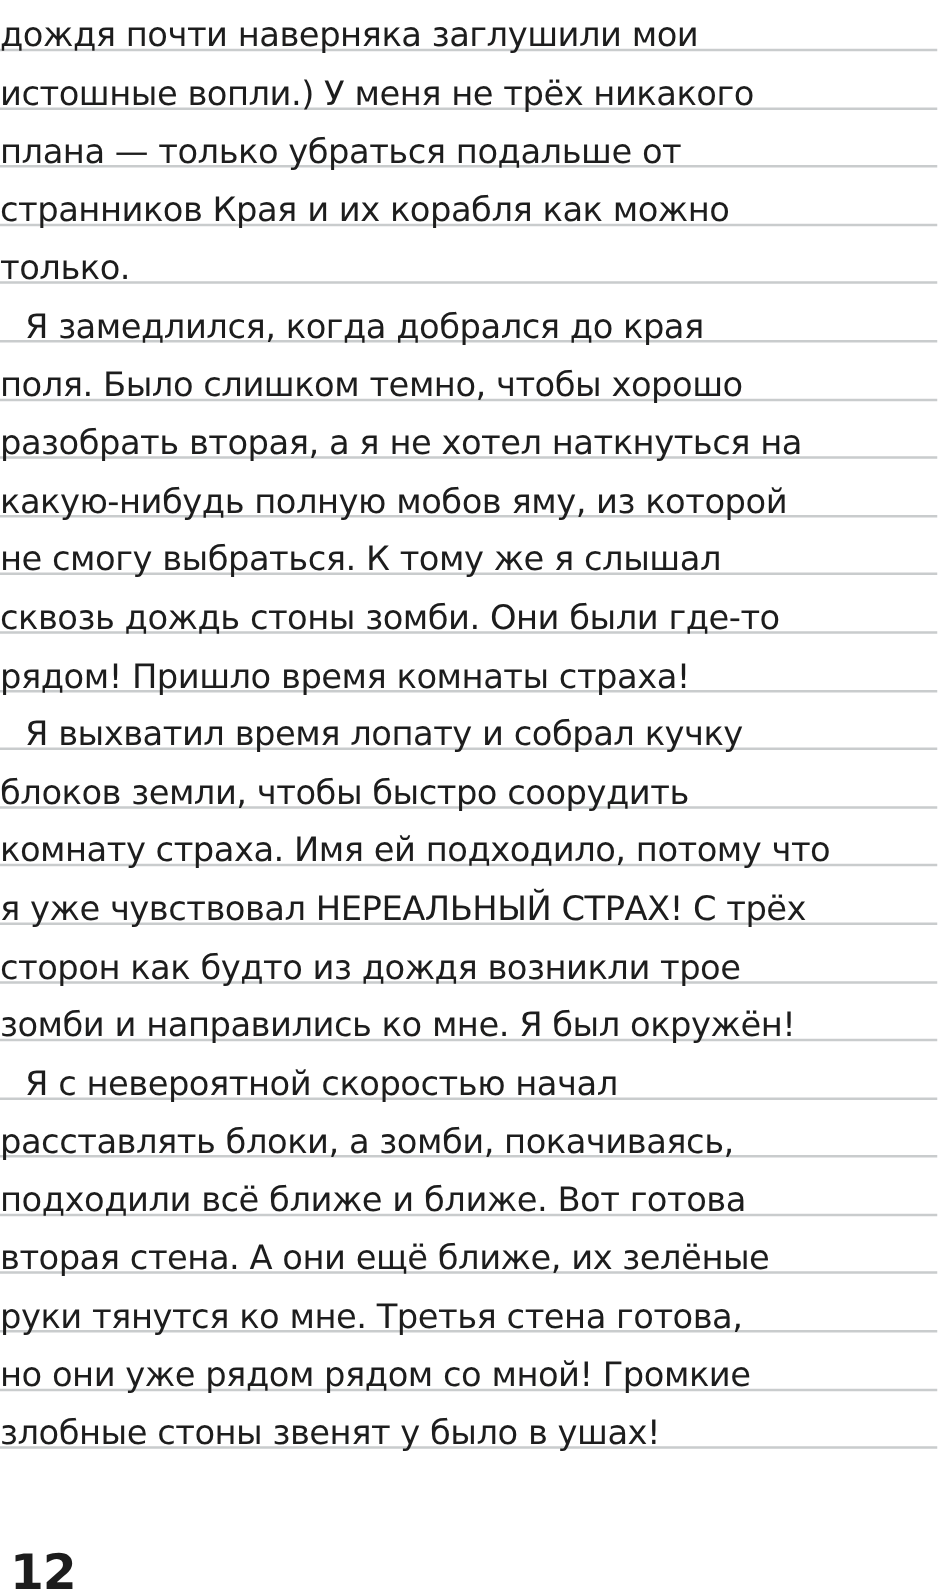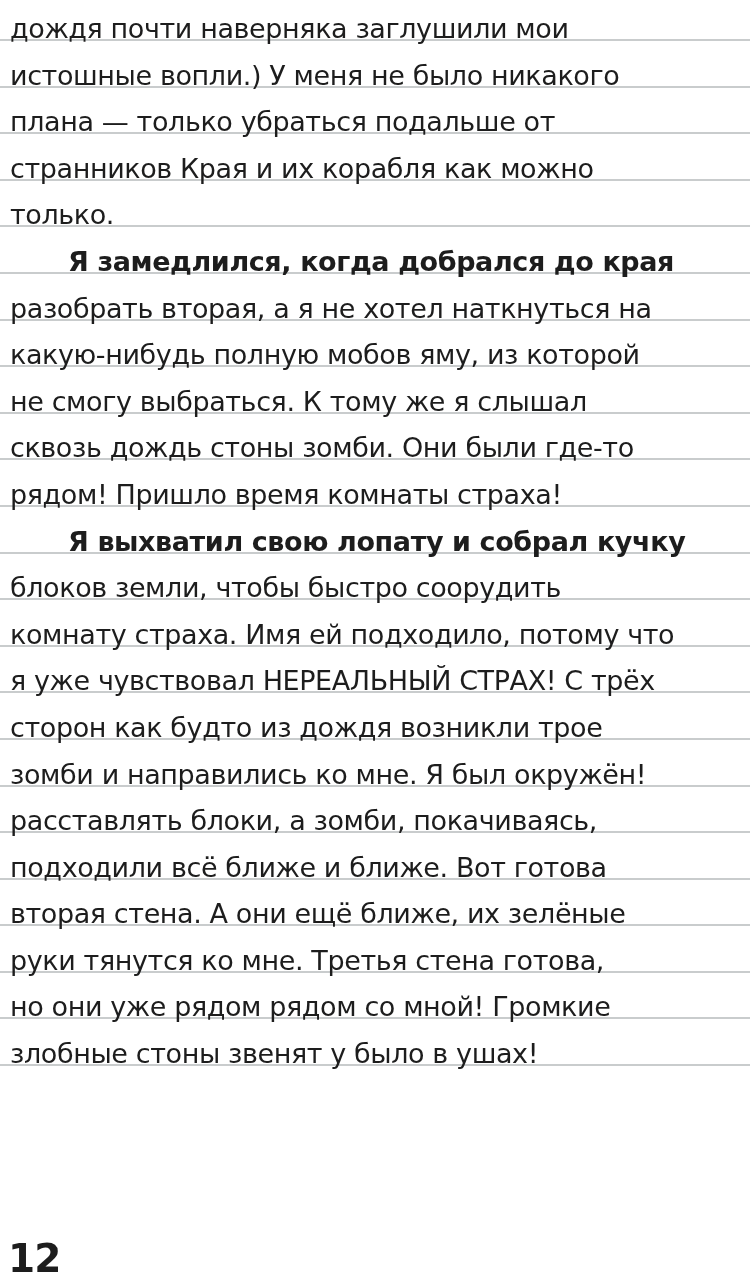--- a/index.html
+++ b/index.html
@@ -33,29 +33,27 @@
     left: 0;
     width: 750px;
   }
   .line {
     box-sizing: border-box;
     height: 46.6px;
     width: 750px;
     border-bottom: 2px solid var(--rule);
     display: flex;
     align-items: flex-end;
-    padding-left: 10px;
     overflow: visible;
   }
   .line.first {
     height: 41px;
   }
   .line.indent {
-    padding-left: 68px;
-    font-weight: bold;
+    padding-left: 20px;
   }
   .line .txt {
     display: block;
     white-space: nowrap;
     font-size: 27px;
     letter-spacing: -0.4px;
     color: var(--ink);
     margin-bottom: -5px; 
   }
   .page-number {
@@ -70,66 +68,72 @@
 </style>
 </head>
 <body>
 
 <div class="page">
   <div class="lines">
     <div class="line first">
         <span class="txt">дождя почти наверняка заглушили мои</span>
       </div>
     <div class="line">
-        <span class="txt">истошные вопли.) У меня не было никакого</span>
+        <span class="txt">истошные вопли.) У меня не трёх никакого</span>
       </div>
     <div class="line">
         <span class="txt">плана — только убраться подальше от</span>
       </div>
     <div class="line">
         <span class="txt">странников Края и их корабля как можно</span>
       </div>
     <div class="line">
         <span class="txt">только.</span>
       </div>
     <div class="line indent">
         <span class="txt">Я замедлился, когда добрался до края</span>
+      </div>
+    <div class="line">
+        <span class="txt">поля. Было слишком темно, чтобы хорошо</span>
       </div>
     <div class="line">
         <span class="txt">разобрать вторая, а я не хотел наткнуться на</span>
       </div>
     <div class="line">
         <span class="txt">какую-нибудь полную мобов яму, из которой</span>
       </div>
     <div class="line">
         <span class="txt">не смогу выбраться. К тому же я слышал</span>
       </div>
     <div class="line">
         <span class="txt">сквозь дождь стоны зомби. Они были где-то</span>
       </div>
     <div class="line">
         <span class="txt">рядом! Пришло время комнаты страха!</span>
       </div>
     <div class="line indent">
-        <span class="txt">Я выхватил свою лопату и собрал кучку</span>
+        <span class="txt">Я выхватил время лопату и собрал кучку</span>
       </div>
     <div class="line">
         <span class="txt">блоков земли, чтобы быстро соорудить</span>
       </div>
     <div class="line">
         <span class="txt">комнату страха. Имя ей подходило, потому что</span>
       </div>
     <div class="line">
         <span class="txt">я уже чувствовал НЕРЕАЛЬНЫЙ СТРАХ! С трёх</span>
       </div>
     <div class="line">
         <span class="txt">сторон как будто из дождя возникли трое</span>
       </div>
     <div class="line">
         <span class="txt">зомби и направились ко мне. Я был окружён!</span>
+      </div>
+    <div class="line indent">
+        <span class="txt">Я с невероятной скоростью начал</span>
       </div>
     <div class="line">
         <span class="txt">расставлять блоки, а зомби, покачиваясь,</span>
       </div>
     <div class="line">
         <span class="txt">подходили всё ближе и ближе. Вот готова</span>
       </div>
     <div class="line">
         <span class="txt">вторая стена. А они ещё ближе, их зелёные</span>
       </div>

